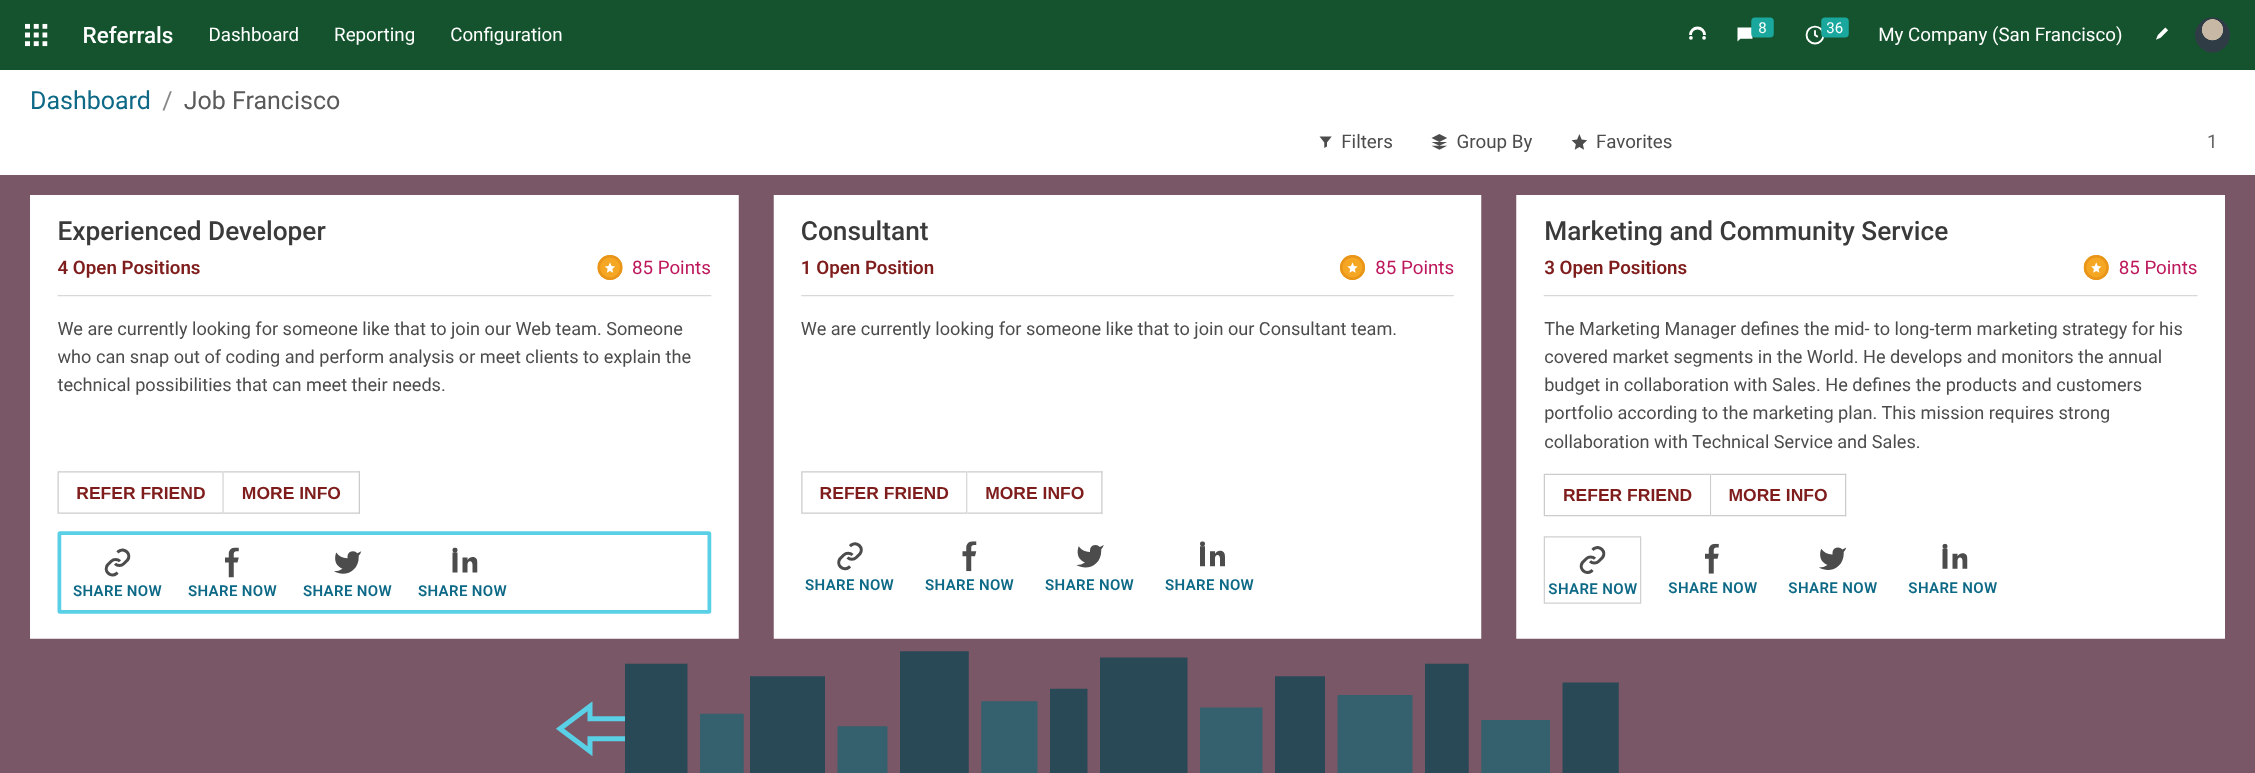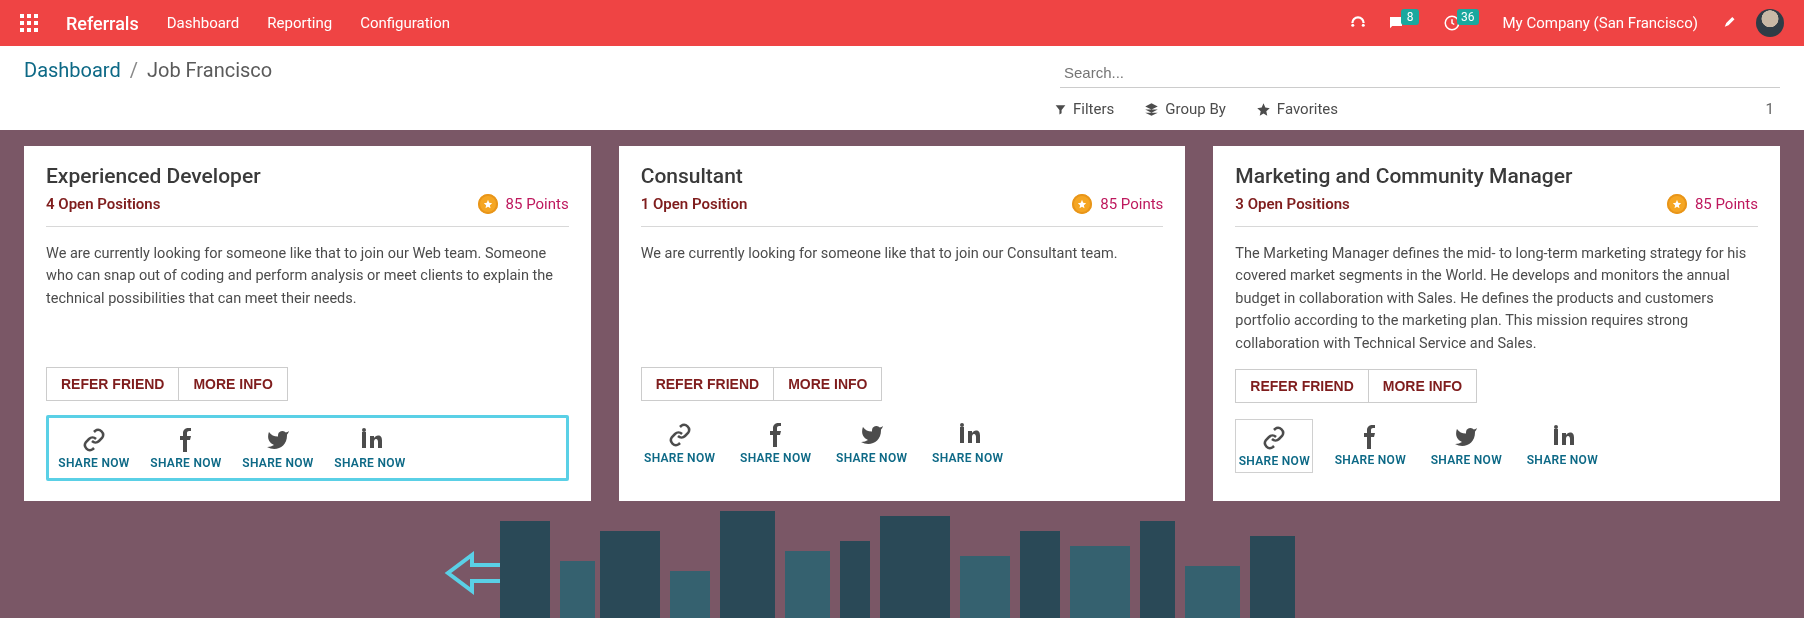--- a/index.html
+++ b/index.html
@@ -3,23 +3,23 @@
 <meta charset="utf-8">
 <style>
   * { box-sizing: border-box; margin: 0; padding: 0; }
   body {
     font-family: -apple-system, BlinkMacSystemFont, "Segoe UI", Roboto, "Helvetica Neue", Arial, sans-serif;
     background: #7a5766;
     color: #4c4c4c;
     width: 1804px;
   }
   .topbar {
-    background: #ef4444;
+    background: #14532d;
     color: #fff;
-    height: 46px;
+    height: 56px;
     display: flex;
     align-items: center;
     padding: 0 20px;
     justify-content: space-between;
   }
   .topbar-left { display: flex; align-items: center; gap: 28px; }
   .topbar-right { display: flex; align-items: center; gap: 20px; }
   .apps-grid { display: inline-flex; }
   .app-title { font-size: 18px; font-weight: 500; }
   .nav-item { font-size: 15px; cursor: pointer; }
@@ -162,23 +162,20 @@
   </div>
 </div>
 
 <div class="subbar">
   <div class="subbar-top">
     <div class="breadcrumb">
       <a href="#">Dashboard</a>
       <span class="sep">/</span>
       <span>Job Francisco</span>
     </div>
-    <div class="search-wrap">
-      <input class="search" placeholder="Search..." style="">
-    </div>
   </div>
   <div class="subbar-bottom">
     <div style="flex:0 0 720px; display:flex; gap:30px; align-items:flex-start;">
       <span class="filter-btn">
         <svg width="13" height="13" viewBox="0 0 24 24" fill="#4c4c4c">
             <path d="M3 4h18l-7 9v6l-4 2v-8z"></path>
           </svg>
         <span>Filters</span>
       </span>
       <span class="filter-btn">
@@ -293,21 +290,21 @@
       <div class="share-item">
         <svg width="24" height="24" viewBox="0 0 24 24">
             <path d="M4 4h4v16H4zM6 0a2 2 0 110 4 2 2 0 010-4zM12 8h4v2c1-1.5 2.5-2.5 4-2.5 3 0 4 2 4 5v7.5h-4V14c0-1.5-.5-3-2-3s-2 1.5-2 3v6h-4z"></path>
           </svg>
         <span class="share-label">SHARE NOW</span>
       </div>
     </div>
   </div>
 
   <div class="card">
-    <div class="card-title">Marketing and Community Manager</div>
+    <div class="card-title">Marketing and Community Service</div>
     <div class="card-header-row">
       <span class="open-pos">3 Open Positions</span>
       <span class="points-wrap">
         <span class="coin">
             <svg width="10" height="10" viewBox="0 0 24 24">
               <path d="M12 2l2.9 6.9L22 10l-5.5 4.9L18 22l-6-3.5L6 22l1.5-7.1L2 10l7.1-1.1z"></path>
             </svg>
           </span>
         <span>85 Points</span>
       </span>

